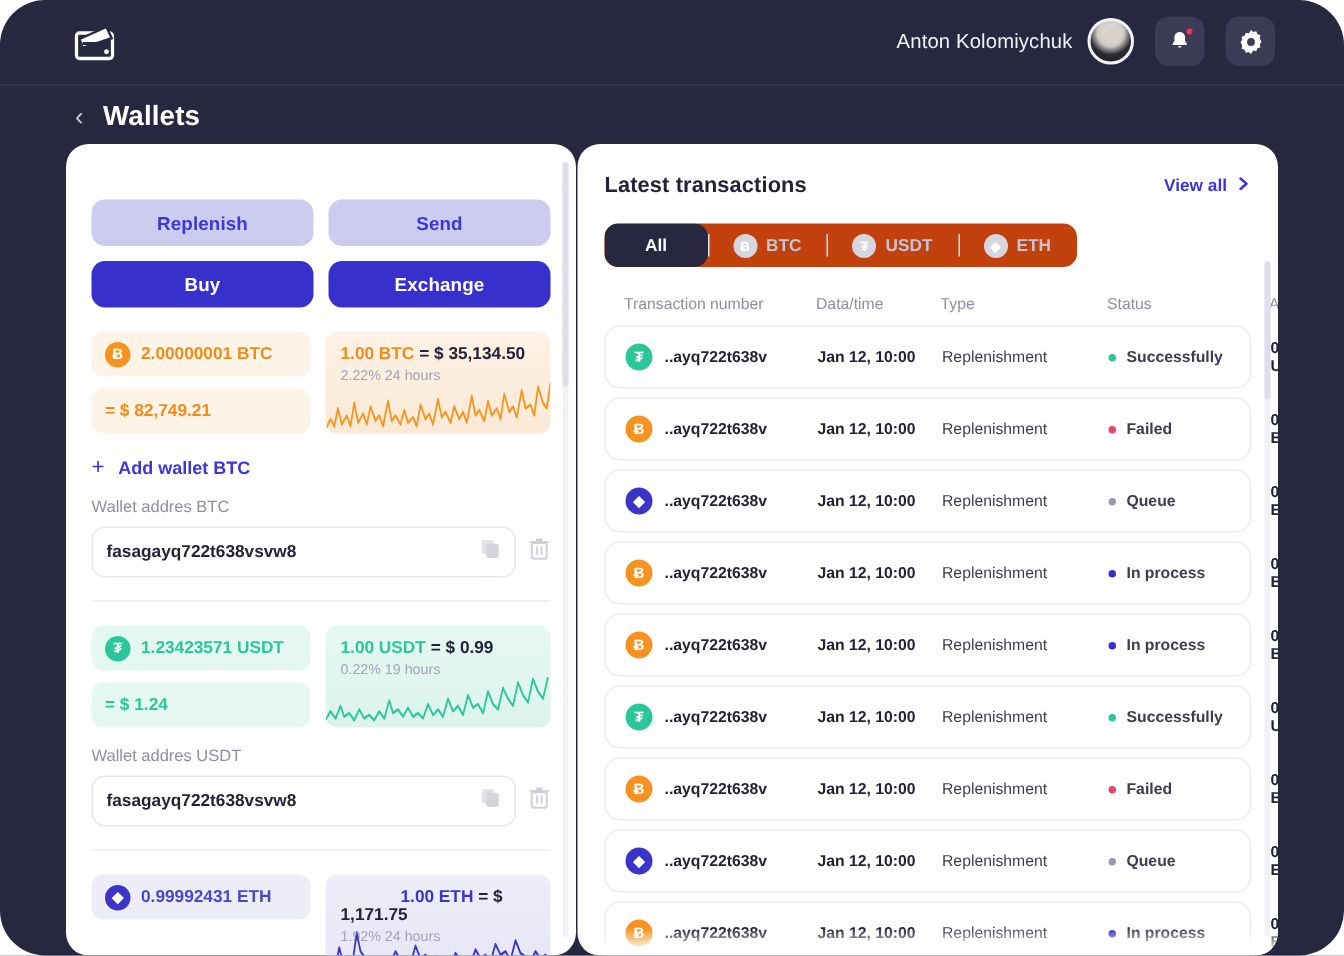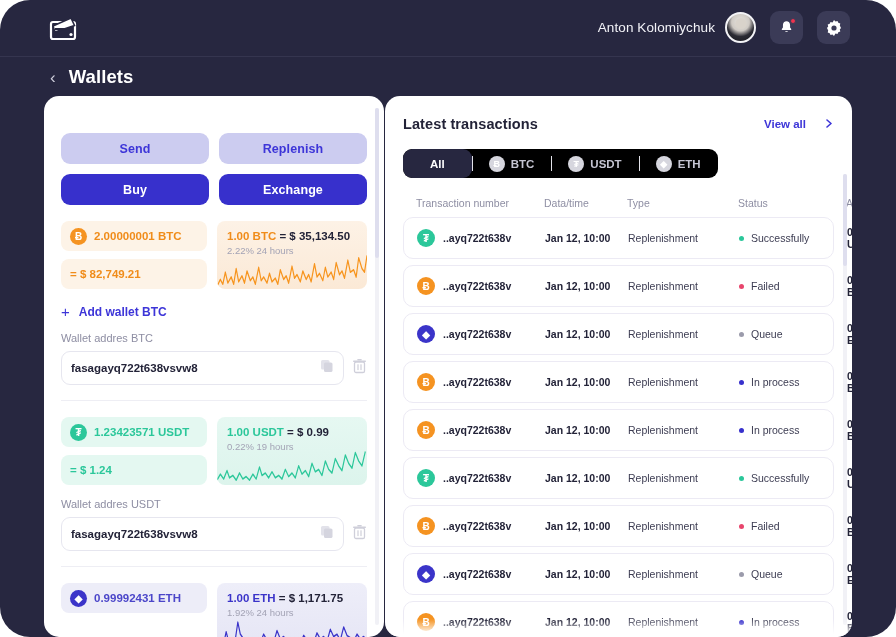--- a/index.html
+++ b/index.html
@@ -139,21 +139,21 @@
   .t-usdt .pill        { background: #e4f8f1; }
   .t-usdt .pill-amount { color: #2bc79a; }
   .t-usdt .coin-dot    { background: #2bc79a; }
   .t-usdt .rate-box    { background: linear-gradient(180deg,#e6f8f2 0%,#dcf4ec 100%); }
   .t-usdt .rate-title .unit { color: #2bc79a; }
   
   .t-eth .pill        { background: #ededf8; }
   .t-eth .pill-amount { color: #4b46c9; }
   .t-eth .coin-dot    { background: #3b34c9; }
   .t-eth .rate-box    { background: linear-gradient(180deg,#eeeef9 0%,#e5e5f5 100%); }
-  .t-eth .rate-title .unit { color: #3b34c9; }
+  .t-eth .rate-title .unit { color: #3b34c9; margin-left: 40px; }
 
   .add-wallet {
     display: flex; align-items: center; gap: 9px;
     margin-top: 15px; color: #3d35d8;
     font-size: 12px; font-weight: 700; cursor: pointer;
   }
   .add-plus { font-size: 15px; line-height: 1; font-weight: 400; }
 
   .addr-label {
     margin-top: 13px; font-size: 11px; color: #8e8ea3;
@@ -171,26 +171,26 @@
     border: none; outline: none; background: transparent;
     font-family: "Liberation Sans", sans-serif;
   }
   .addr-icon { cursor: pointer; flex: none; }
   .divider { height: 1px; background: #eeeef4; margin-top: 15px; }
 
   
   .tx-inner { padding: 20px 18px 0 18px; position: relative; height: 100%; }
   .tx-head { display: flex; align-items: center; justify-content: space-between; text-align: right; }
   .view-all {
-    display: flex; align-items: center; gap: 19px;
+    display: flex; align-items: center; gap: 7px;
     color: #3d35d8; font-size: 11.5px; font-weight: 700; cursor: pointer;
   }
   .tabs {
     margin-top: 17px; height: 29px; border-radius: 9px;
-    background: #000000; display: inline-flex; align-items: flex-end;
+    background: #c2410c; display: inline-flex; align-items: flex-end;
     padding: 0; overflow: hidden;
   }
   .tab {
     height: 29px; display: flex; align-items: center; justify-content: center;
     gap: 6px; padding: 0 17px; font-size: 11.5px; font-weight: 700;
     color: #c5c5d2; cursor: pointer; position: relative;
   }
   .tab + .tab::before {
     content: ""; position: absolute; left: 0; top: 7px;
     width: 1px; height: 15px; background: #e3e3ea;
@@ -216,21 +216,21 @@
     height: 42px; border: 1px solid #eceaf4; border-radius: 10px;
     display: grid; align-items: center;
     grid-template-columns: 128px 83px 111px 108px 1fr;
     padding-left: 13px; background: #fff;
     font-size: 10.5px; color: #232338;
   }
   .tx-num { display: flex; align-items: center; gap: 8px; font-weight: 700; }
   .tx-num .coin-dot { width: 18px; height: 18px; font-size: 10px; }
   .tx-date { font-weight: 700; }
   .tx-type { color: #3c3c52; }
-  .tx-status { display: flex; align-items: center; gap: 7px; color: #3c3c52; }
+  .tx-status { display: flex; align-items: center; gap: 7px; color: #3c3c52; font-weight: bold; }
   .st-dot { width: 5px; height: 5px; border-radius: 50%; flex: none; }
   .tx-amount { font-weight: 700; }
 
   
   .scrollbar {
     position: absolute; width: 4px; border-radius: 3px;
     background: #f1f1f6;
   }
   .scrollbar .thumb {
     position: absolute; left: 0; top: 0; width: 4px;
@@ -282,22 +282,22 @@
 
   <div class="breadcrumb">
     <span class="crumb-back">‹</span>
     <span class="crumb-title">Wallets</span>
   </div>
 
   <div class="card" id="wallets-card">
     <div class="wallets-inner">
 
       <div class="btn-grid">
+        <button class="btn btn-soft">Replenish</button>
         <button class="btn btn-soft">Send</button>
-        <button class="btn btn-soft">Replenish</button>
       </div>
       <div class="btn-grid second">
         <button class="btn btn-solid">Buy</button>
         <button class="btn btn-solid">Exchange</button>
       </div>
 
       <div class="wallet-block t-btc">
         <div class="wallet-row">
           <div class="wallet-left">
             <div class="pill">

